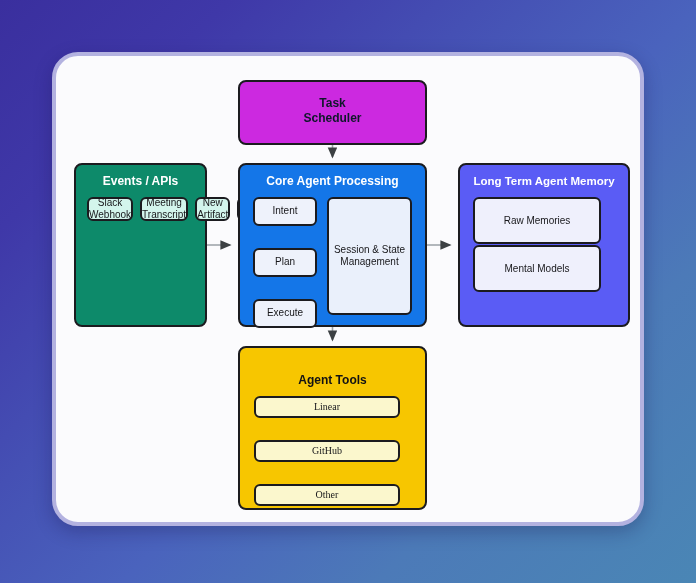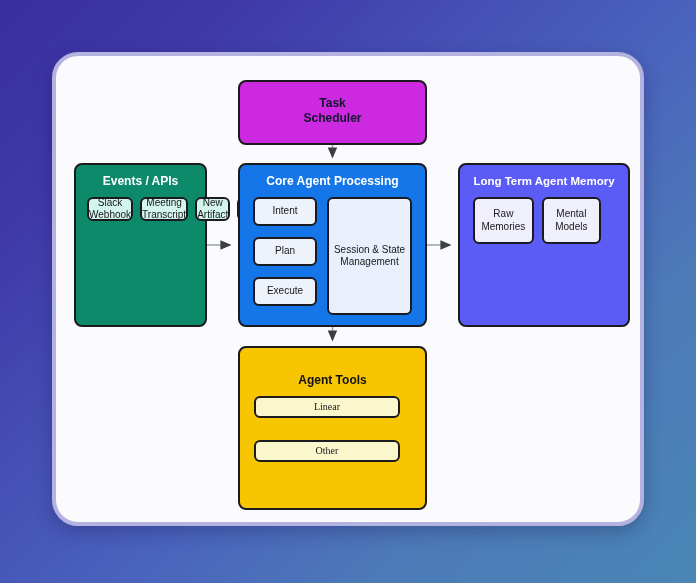--- a/index.html
+++ b/index.html
@@ -128,21 +128,21 @@
     padding-top: 9px;
   }
   #core-agent .core-body {
     display: flex;
     gap: 10px;
     padding: 8px 13px 0 13px;
   }
   #core-agent .core-left {
     display: flex;
     flex-direction: column;
-    gap: 11px;
+    gap: 22px;
     width: 64px;
   }
   #core-agent .core-left .subitem {
     background: #eef2fb;
     height: 29px;
   }
   #core-agent .core-right {
     flex: 1;
   }
   #core-agent .core-right .subitem {
@@ -160,22 +160,22 @@
     background: #5a5cf5;
   }
   #long-term-memory .node-title {
     color: #ffffff;
     font-size: 11.5px;
     padding-top: 9px;
   }
   #long-term-memory .items {
     padding: 9px 27px 0 13px;
     display: flex;
-    flex-direction: row;
-    gap: 8px;
+    flex-direction: column;
+    gap: 1px;
   }
   #long-term-memory .subitem {
     background: #eff0fc;
     height: 47px;
   }
 
   
   #agent-tools {
     left: 182px;
     top: 290px;
@@ -267,19 +267,20 @@
         <div class="items">
           <div class="subitem">Raw Memories</div>
           <div class="subitem">Mental Models</div>
         </div>
       </div>
 
       <div class="node" id="agent-tools">
         <div class="node-title">Agent Tools</div>
         <div class="items">
           <div class="subitem">Linear</div>
+          <div class="subitem">GitHub</div>
           <div class="subitem">Other</div>
         </div>
       </div>
 
     </div>
   </div>
 </div>
 
 </body></html>

